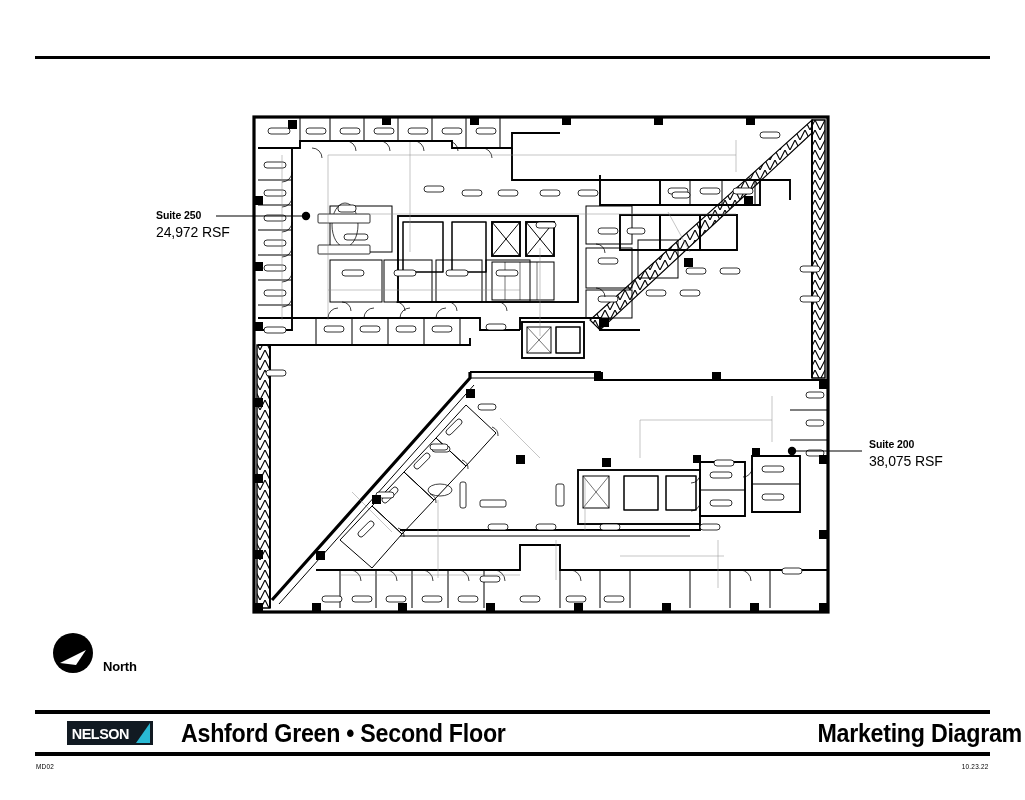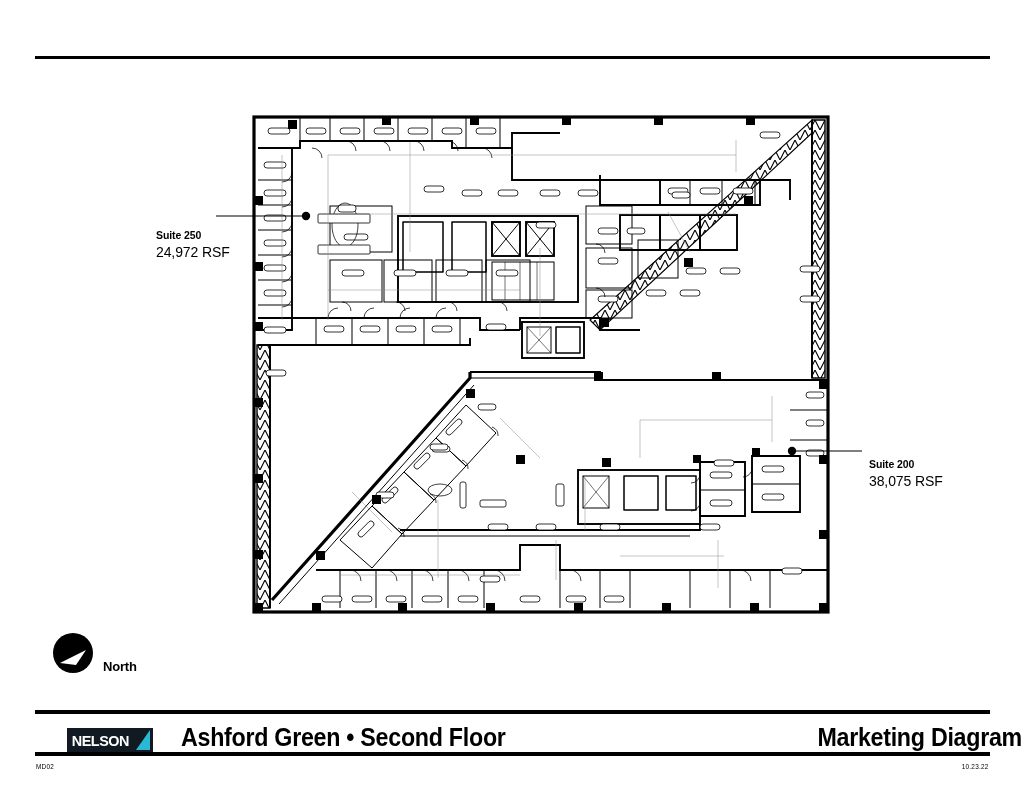--- a/index.html
+++ b/index.html
@@ -13,21 +13,21 @@
   .sheet{position:absolute;inset:0;}
 
   
   .rule{position:absolute;background:#000;}
   .rule-top{left:35px;top:56px;width:955px;height:3px;}
   .rule-title-top{left:35px;top:710px;width:955px;height:4px;}
   .rule-title-bot{left:35px;top:752px;width:955px;height:4px;}
 
   
   .titleband{position:absolute;left:35px;top:714px;width:955px;height:38px;
-             display:flex;align-items:flex-end;padding-left:32px;}
+             display:flex;align-items:center;padding-left:32px;}
   .nelson-logo{
     width:86px;height:24px;background:#111a22;position:relative;
     display:flex;align-items:center;justify-content:flex-start;
     flex:0 0 auto;overflow:hidden;
   }
   .nelson-logo .word{
     color:#fff;font-family:"Liberation Sans", sans-serif;
     font-weight:bold;font-size:15px;letter-spacing:-0.5px;
     transform:scaleX(0.96);transform-origin:left center;
     padding-left:5px;z-index:2;
@@ -62,21 +62,21 @@
              transform:skewX(-9deg);}
   .ml-word{font-size:14.5px;font-weight:bold;letter-spacing:-0.2px;
            white-space:nowrap;transform:scaleX(0.97);transform-origin:left center;}
 
   
   .north{position:absolute;left:52px;top:632px;display:flex;align-items:flex-end;gap:9px;}
   .north-label{font-size:13px;font-weight:bold;letter-spacing:-0.2px;}
 
   
   .callout{position:absolute;line-height:1.32;}
-  .callout .s-name{font-size:10.5px;font-weight:bold;letter-spacing:-0.1px;white-space:nowrap;margin-top:20px;}
+  .callout .s-name{font-size:10.5px;font-weight:bold;letter-spacing:-0.1px;white-space:nowrap;}
   .callout .s-area{font-size:14px;font-weight:normal;letter-spacing:-0.1px;white-space:nowrap;}
   #callout-250{left:156px;top:209px;text-align:left;}
   #callout-200{left:869px;top:438px;text-align:left;}
 
   
   #plan{position:absolute;left:0;top:0;width:1025px;height:800px;pointer-events:none;}
   #plan .wall{stroke:#000;fill:none;}
   #plan .w-heavy{stroke-width:3.2;}
   #plan .w-med{stroke-width:1.9;}
   #plan .w-thin{stroke-width:1.0;}

